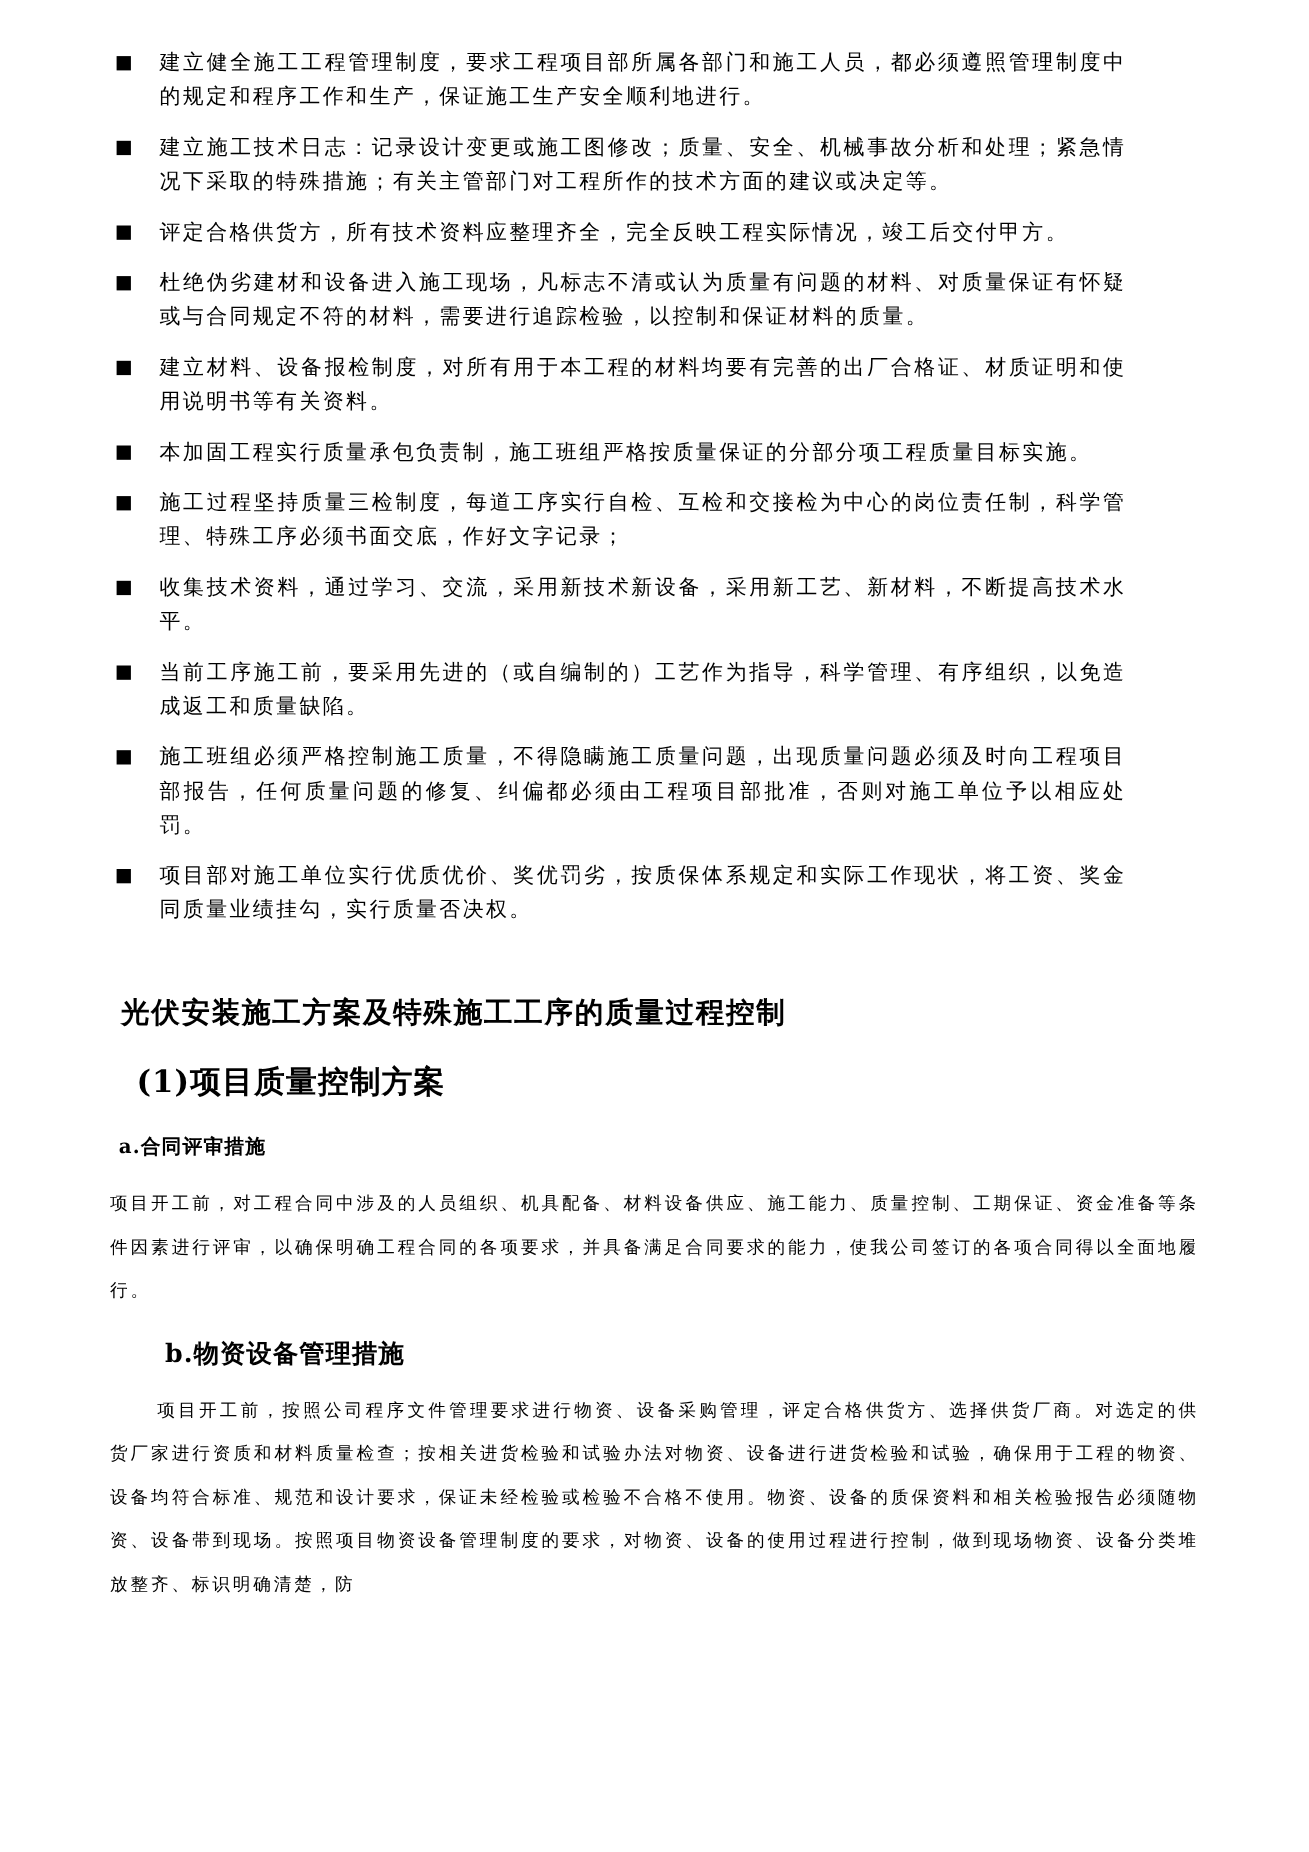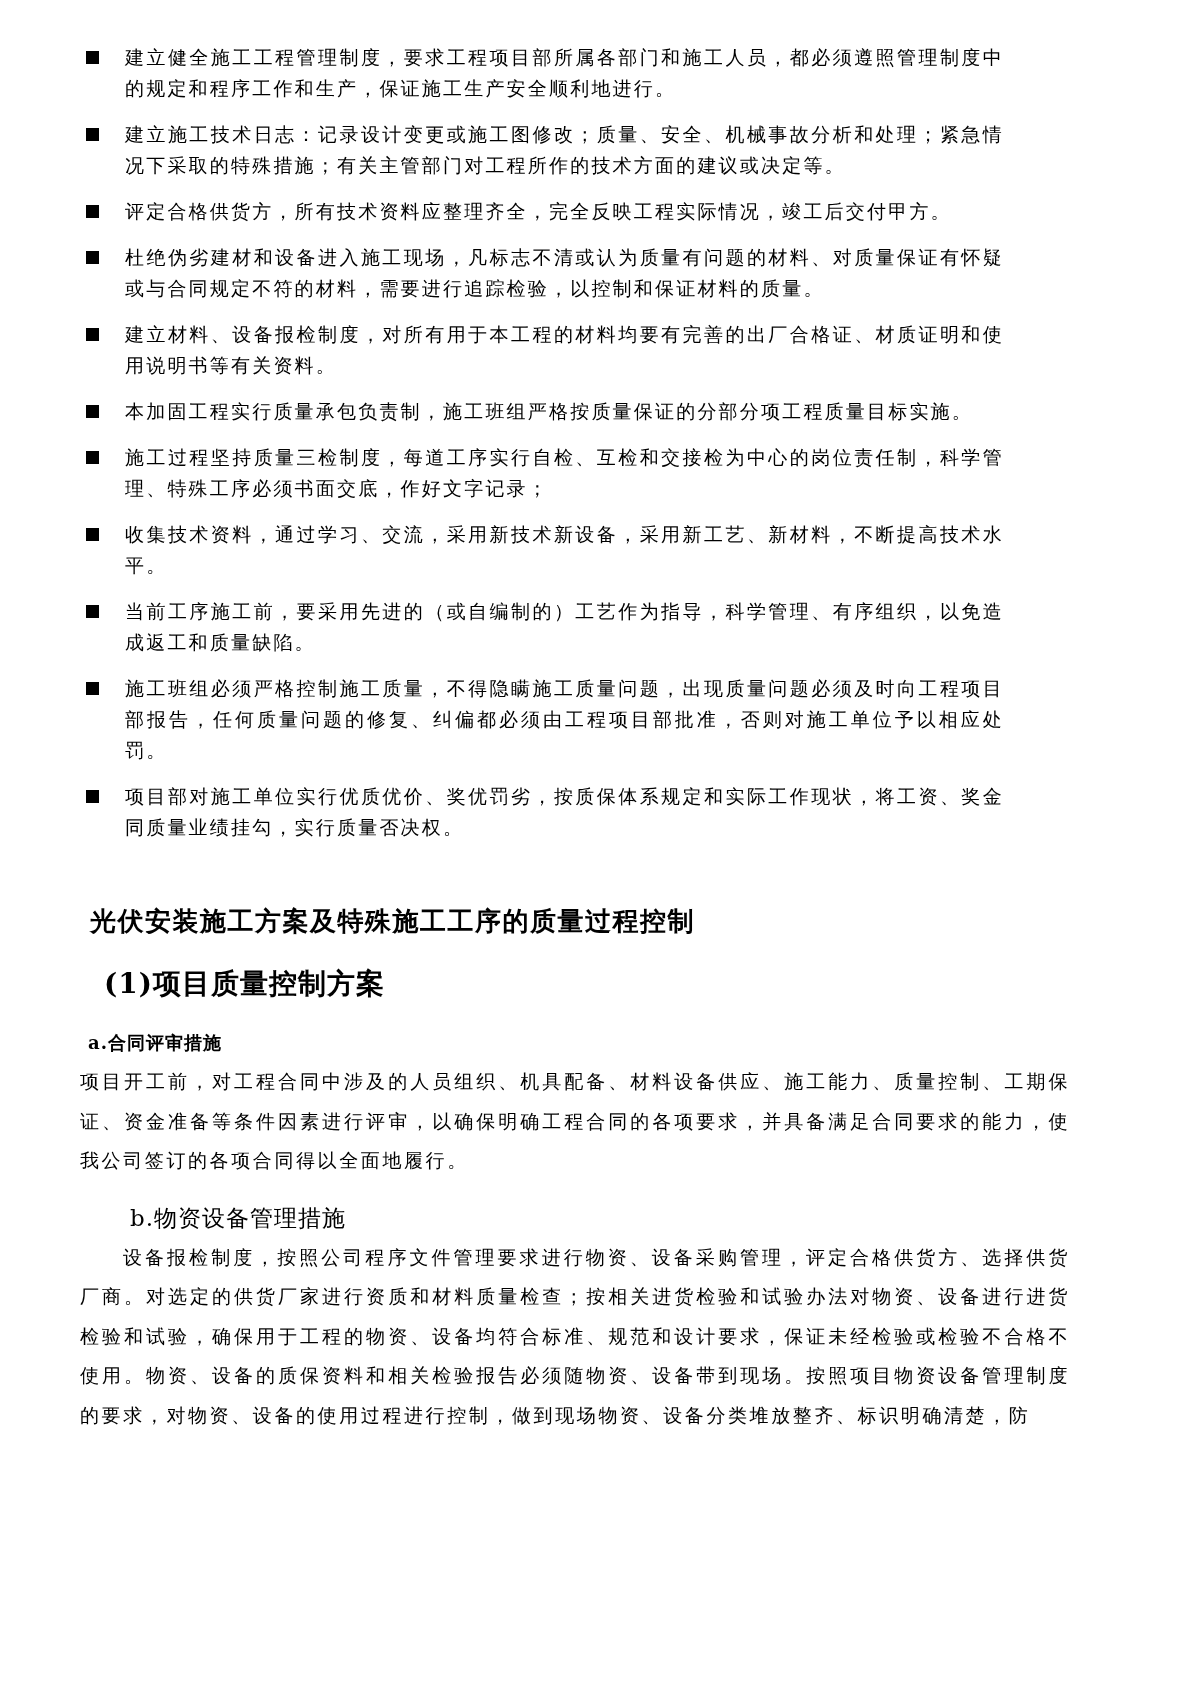--- a/index.html
+++ b/index.html
@@ -2,21 +2,21 @@
 <html><head>
 <meta charset="utf-8">
 <style>
   * { box-sizing: border-box; }
   html, body { margin: 0; padding: 0; background: #ffffff; }
   .page {
     position: relative;
     width: 1190px;
     height: 1684px;
     background: #ffffff;
-    padding: 42px 100px 0 80px;
+    padding: 42px 100px 0 100px;
     overflow: hidden;
     font-family: "DejaVu Serif", "Liberation Serif", serif;
     color: #000000;
   }
   ul.bullet-list {
     list-style: none;
     margin: 0;
     padding: 0;
     width: 924px;
   }
@@ -55,33 +55,33 @@
   }
   h3.h-a {
     font-size: 18px;
     font-weight: bold;
     letter-spacing: 1px;
     margin: 28px 0 0 8px;
     line-height: 31px;
   }
   h3.h-b {
     font-size: 23px;
-    font-weight: normal;
+    font-weight: bold;
     letter-spacing: 1px;
     margin: 22px 0 0 50px;
     line-height: 31px;
   }
   p.para {
     width: 990px;
-    font-size: 19px;
+    font-size: 16px;
     line-height: 39.5px;
     letter-spacing: 2.6px;
     text-align: justify;
     text-justify: inter-character;
-    margin: 4px 0 0 0;
+    margin: 16px 0 0 0;
   }
   p.para.indent { text-indent: 43px; }
 </style>
 </head>
 <body>
 
 <div class="page">
 
   <ul class="bullet-list">
     <li>
@@ -131,15 +131,15 @@
   </ul>
 
   <h1 class="sec-title">光伏安装施工方案及特殊施工工序的质量过程控制</h1>
 
   <h2 class="sub-title">(1)项目质量控制方案</h2>
 
   <h3 class="h-a">a.合同评审措施</h3>
   <p class="para">项目开工前，对工程合同中涉及的人员组织、机具配备、材料设备供应、施工能力、质量控制、工期保证、资金准备等条件因素进行评审，以确保明确工程合同的各项要求，并具备满足合同要求的能力，使我公司签订的各项合同得以全面地履行。</p>
 
   <h3 class="h-b">b.物资设备管理措施</h3>
-  <p class="para indent">设备报检制度，按照公司程序文件管理要求进行物资、设备采购管理，评定合格供货方、选择供货厂商。对选定的供货厂家进行资质和材料质量检查；按相关进货检验和试验办法对物资、设备进行进货检验和试验，确保用于工程的物资、设备均符合标准、规范和设计要求，保证未经检验或检验不合格不使用。物资、设备的质保资料和相关检验报告必须随物资、设备带到现场。按照项目物资设备管理制度的要求，对物资、设备的使用过程进行控制，做到现场物资、设备分类堆放整齐、标识明确清楚，防</p>
+  <p class="para indent">项目开工前，按照公司程序文件管理要求进行物资、设备采购管理，评定合格供货方、选择供货厂商。对选定的供货厂家进行资质和材料质量检查；按相关进货检验和试验办法对物资、设备进行进货检验和试验，确保用于工程的物资、设备均符合标准、规范和设计要求，保证未经检验或检验不合格不使用。物资、设备的质保资料和相关检验报告必须随物资、设备带到现场。按照项目物资设备管理制度的要求，对物资、设备的使用过程进行控制，做到现场物资、设备分类堆放整齐、标识明确清楚，防</p>
 
 </div>
 
 </body></html>

